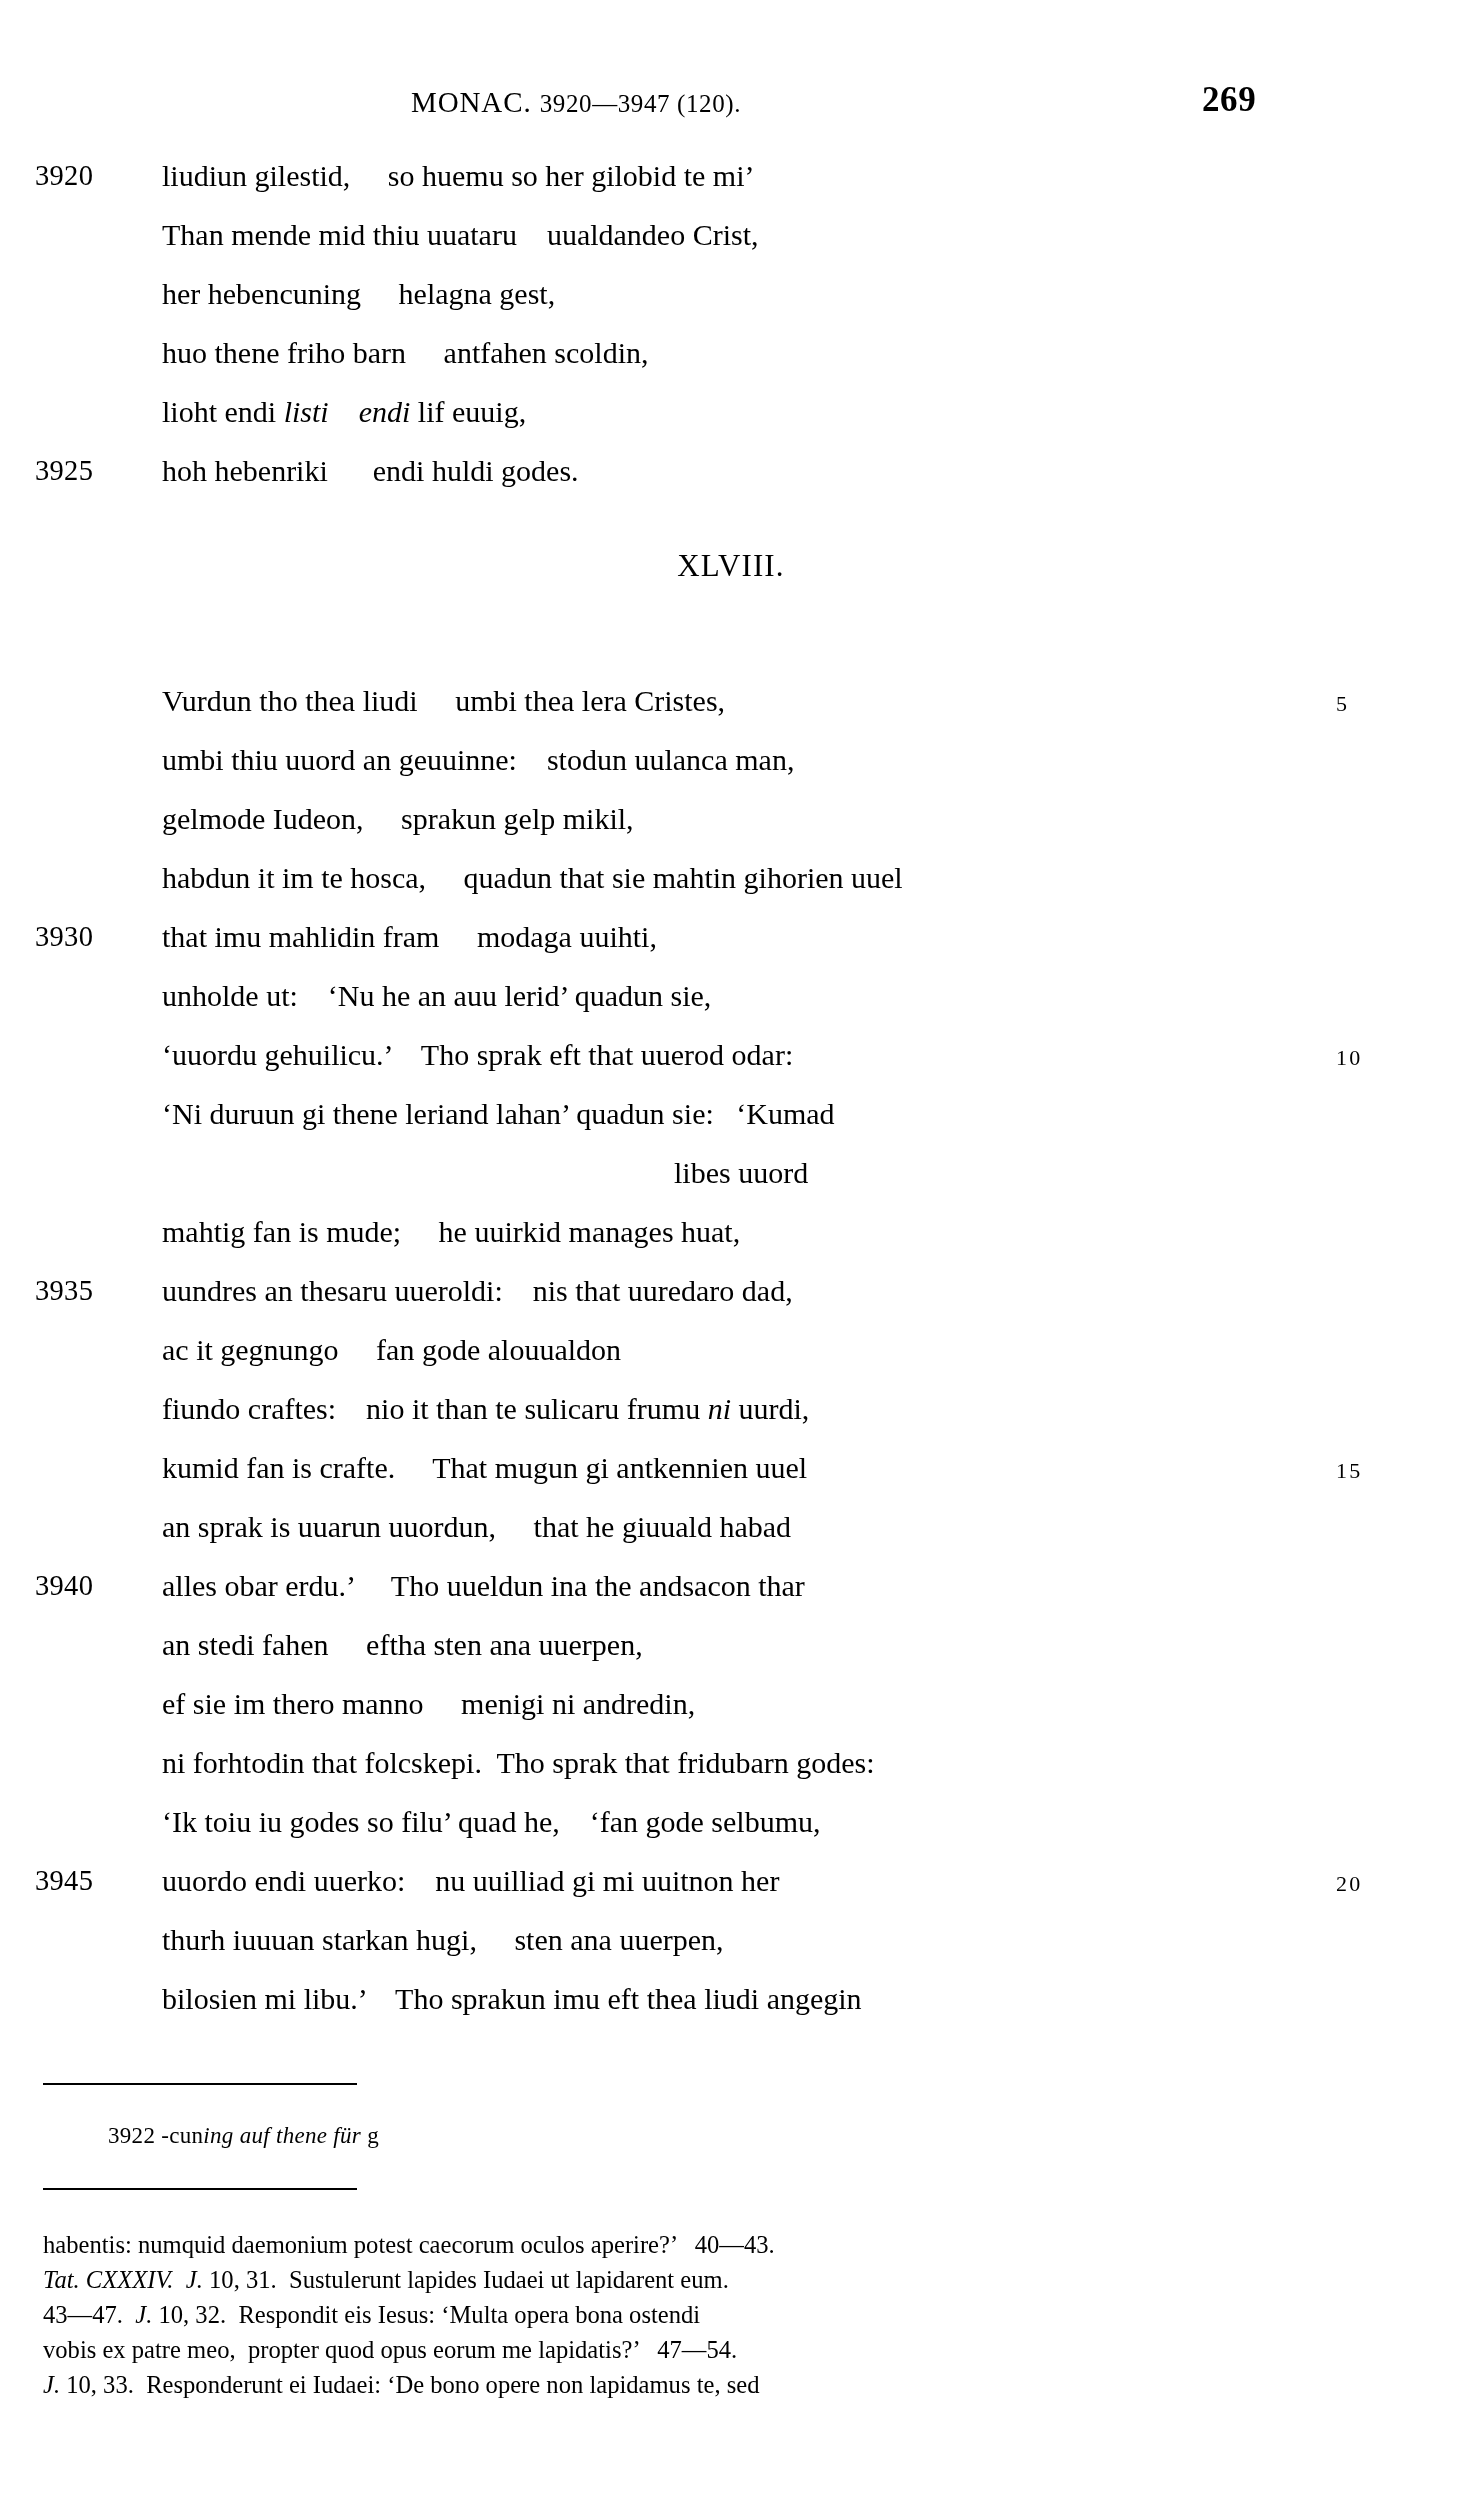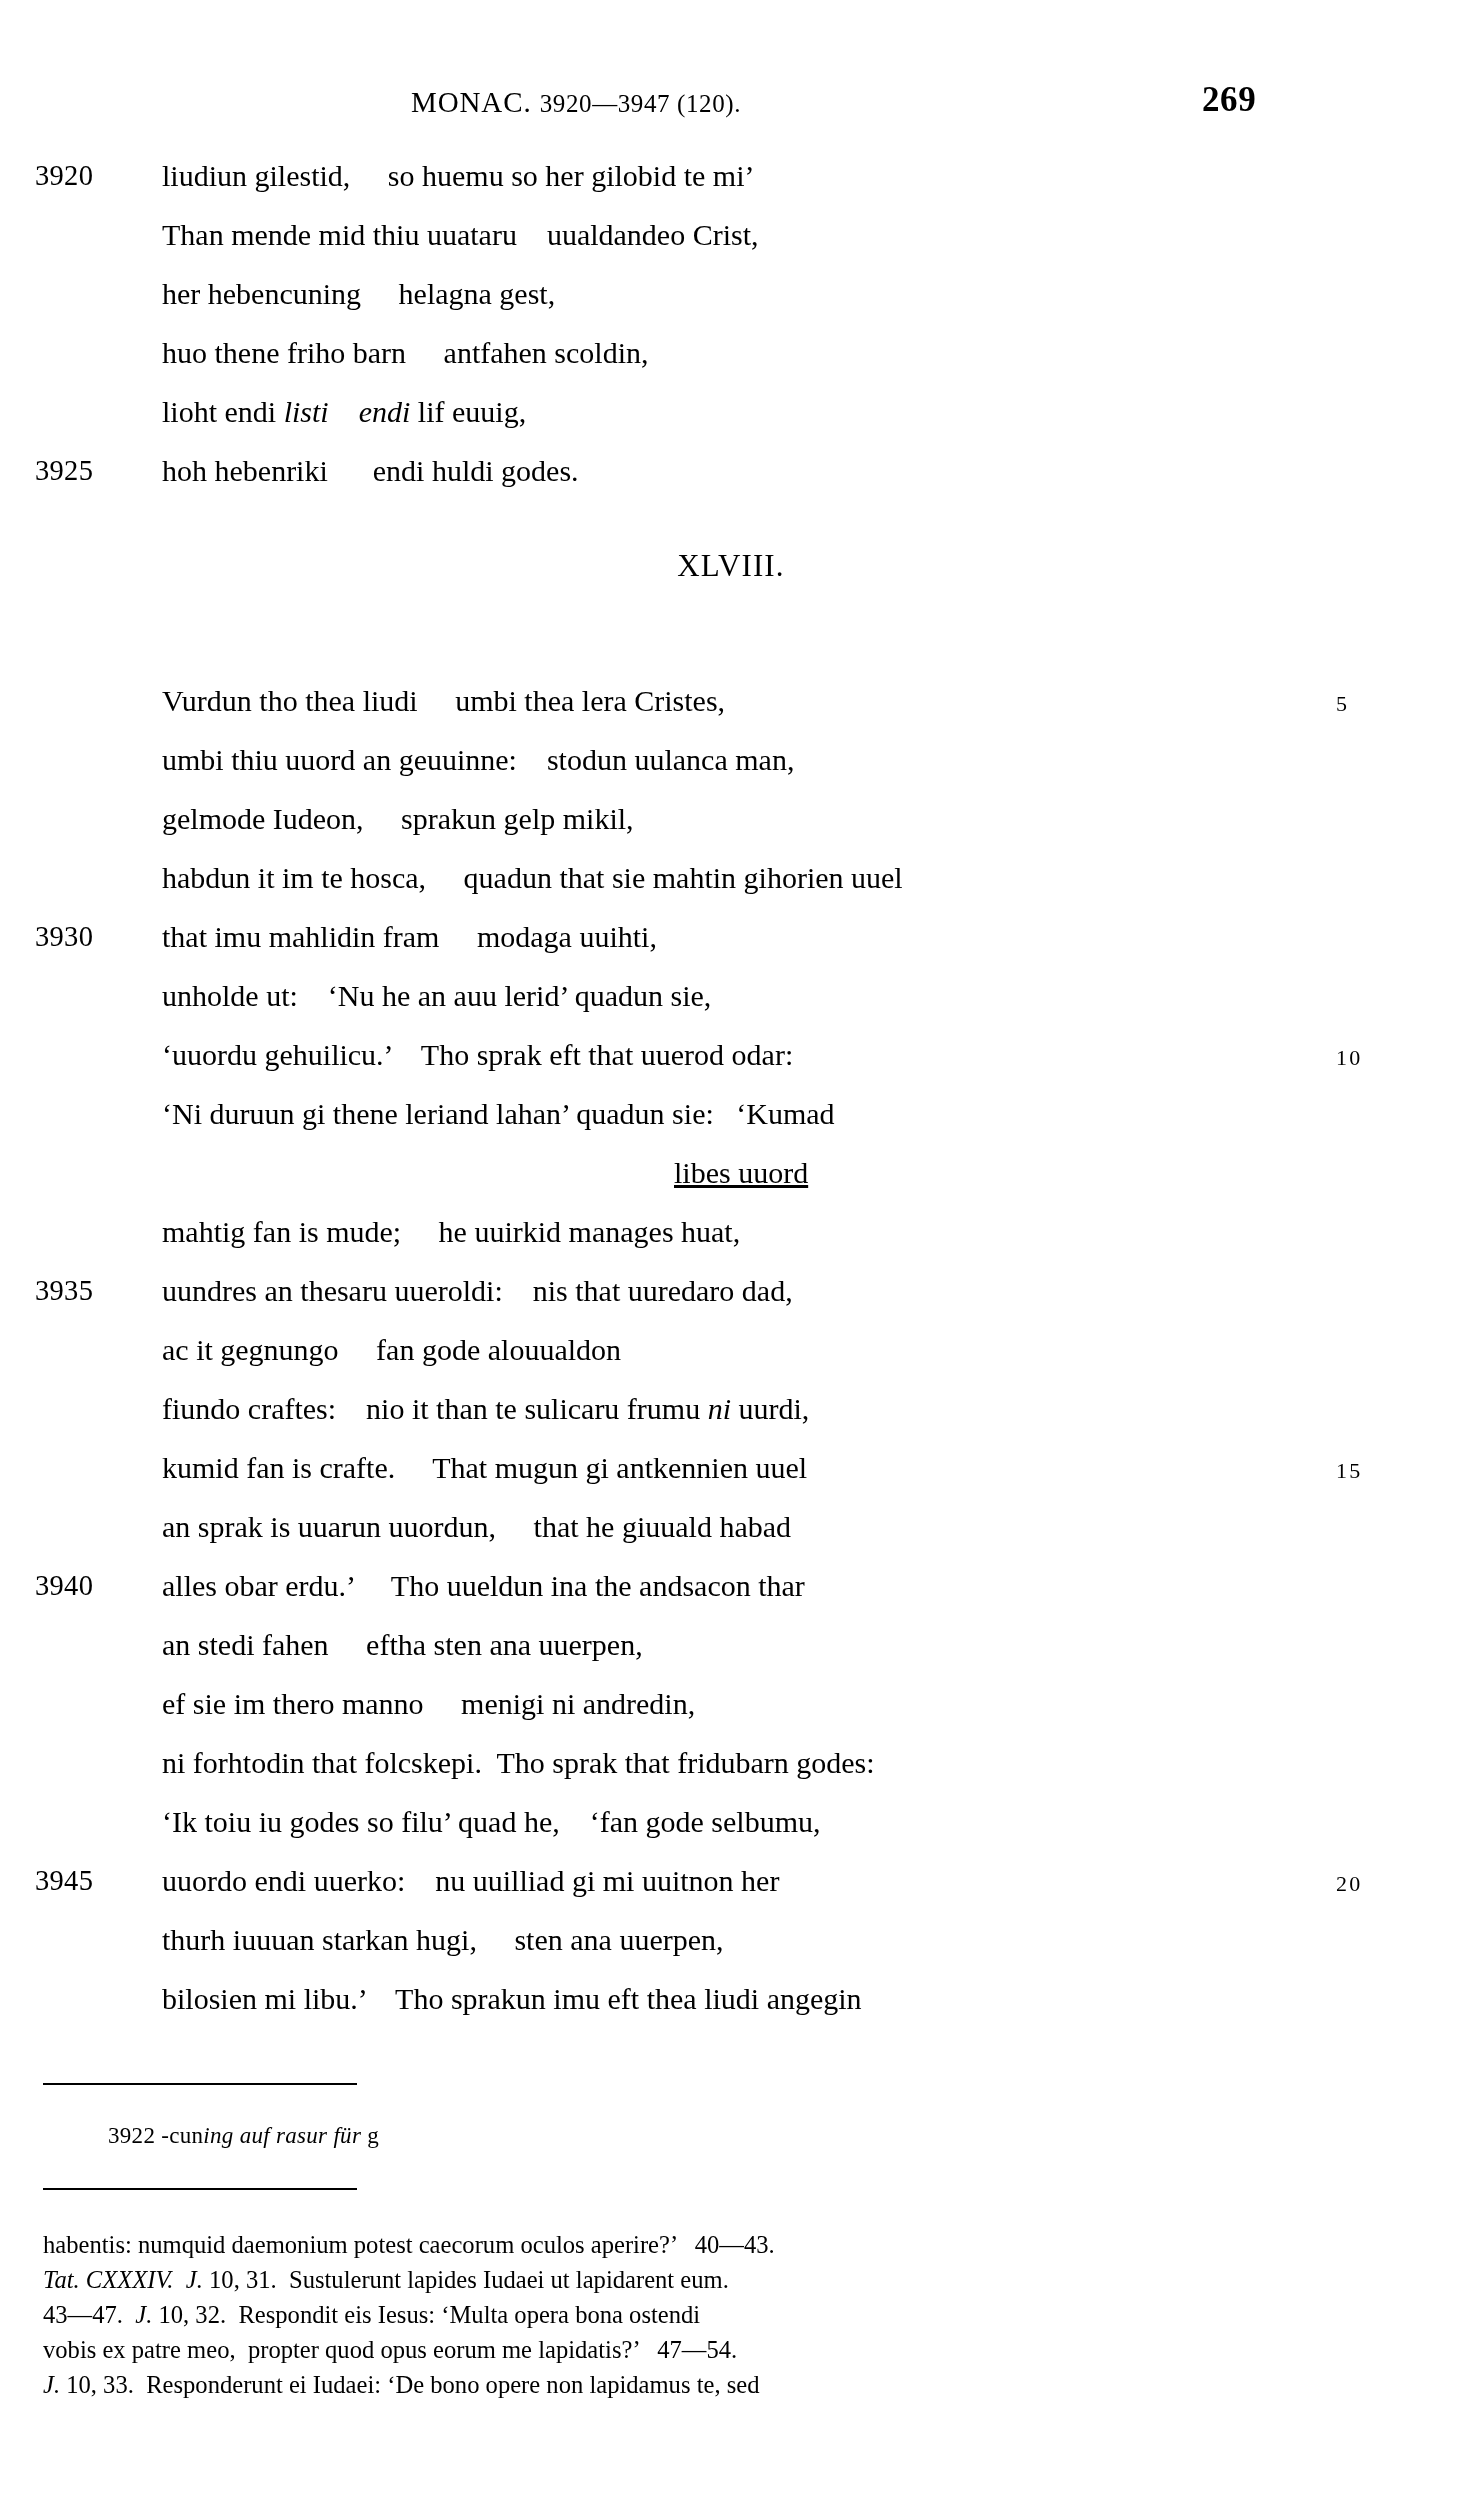--- a/index.html
+++ b/index.html
@@ -77,21 +77,20 @@
     letter-spacing: 0.3px;
   }
   .vtext {
     position: absolute;
     left: 162px;
     top: 0;
     white-space: pre;
   }
   .vtext.center-cont {
     left: 674px;
-    text-decoration: underline;
   }
   .marginnum {
     position: absolute;
     left: 1336px;
     top: 3.4px;
     font-size: 22px;
     letter-spacing: 2.3px;
   }
   .ital { font-style: italic; }
 
@@ -178,21 +177,21 @@
       <div class="vline"><span class="vtext">ef sie im thero manno     menigi ni andredin,</span></div>
       <div class="vline"><span class="vtext">ni forhtodin that folcskepi.  Tho sprak that fridubarn godes:</span></div>
       <div class="vline"><span class="vtext">‘Ik toiu iu godes so filu’ quad he,    ‘fan gode selbumu,</span></div>
       <div class="vline"><span class="vnum">3945</span><span class="vtext">uuordo endi uuerko:    nu uuilliad gi mi uuitnon her</span><span class="marginnum">20</span></div>
       <div class="vline"><span class="vtext">thurh iuuuan starkan hugi,     sten ana uuerpen,</span></div>
       <div class="vline"><span class="vtext">bilosien mi libu.’    Tho sprakun imu eft thea liudi angegin</span></div>
     </div>
 
   <div class="rule" style="left:43px; top:2083px; width:314px;"></div>
 
-  <div class="footnote" id="footnote" style="top:2123px;"><span>3922</span><span> -cun</span><span class="ital">ing</span><span class="ital"> auf rasur für </span><span>g</span></div>
+  <div class="footnote" id="footnote" style="top:2123px;"><span>3922</span><span> -cun</span><span class="ital">ing</span><span class="ital"> auf thene für </span><span>g</span></div>
 
   <div class="rule" style="left:43px; top:2188px; width:314px;"></div>
 
   <div class="apparatus" id="apparatus" style="top:2227px;">
       <div class="ap-line"><span>habentis: numquid daemonium potest caecorum oculos aperire?’   40—43.</span></div>
       <div class="ap-line"><span class="ital">Tat. CXXXIV.</span><span>  </span><span class="ital">J.</span><span> 10, 31.  Sustulerunt lapides Iudaei ut lapidarent eum.</span></div>
       <div class="ap-line"><span>43—47.  </span><span class="ital">J.</span><span> 10, 32.  Respondit eis Iesus: ‘Multa opera bona ostendi</span></div>
       <div class="ap-line"><span>vobis ex patre meo,  propter quod opus eorum me lapidatis?’   47—54.</span></div>
       <div class="ap-line"><span class="ital">J.</span><span> 10, 33.  Responderunt ei Iudaei: ‘De bono opere non lapidamus te, sed</span></div>
     </div>

